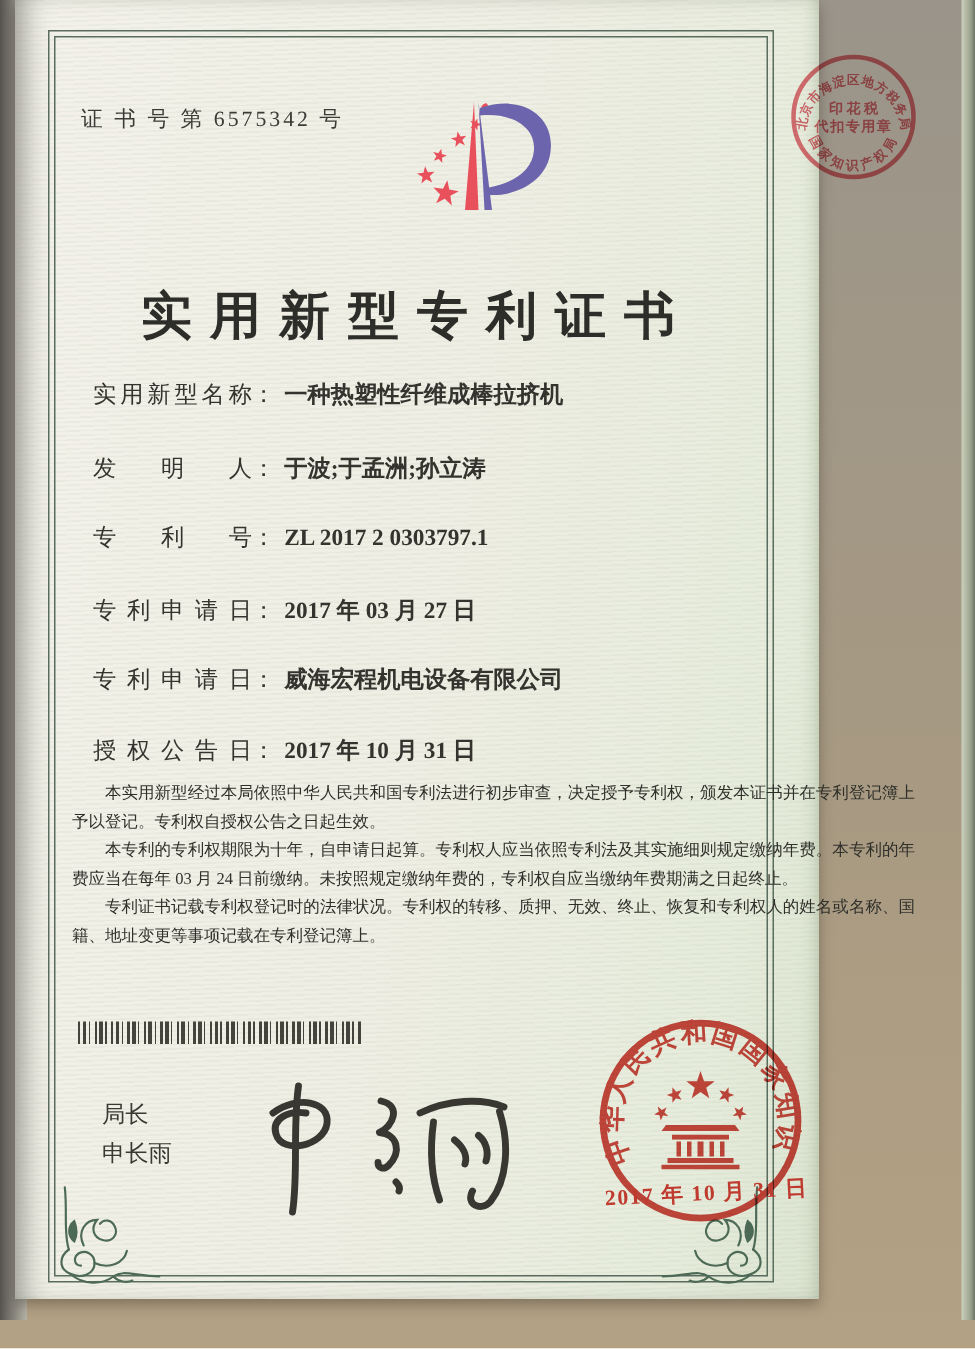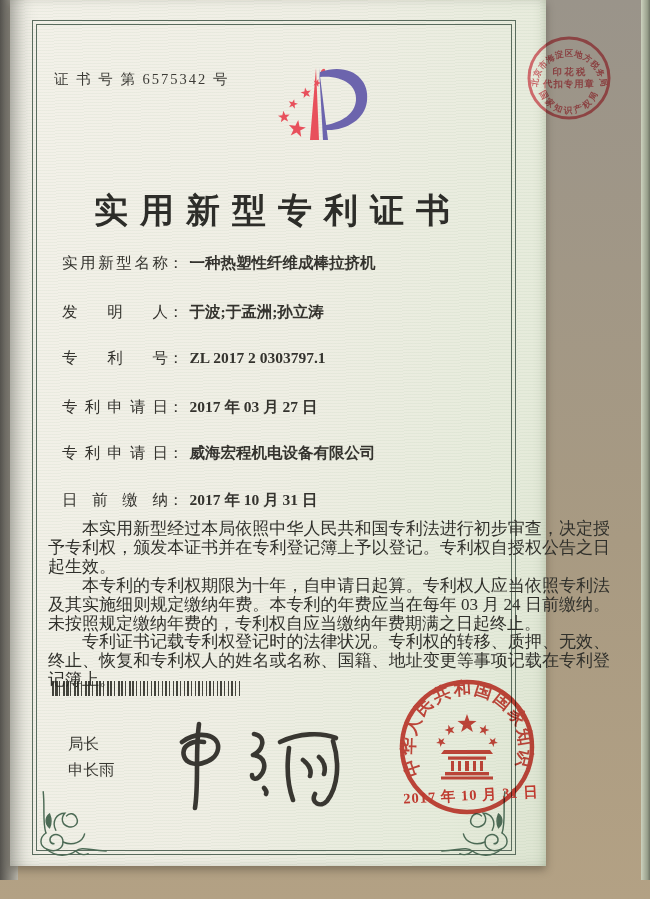--- a/index.html
+++ b/index.html
@@ -21,21 +21,21 @@
   .logo{position:absolute;left:256px;top:56px;width:110px;height:92px;}
   .stamp{position:absolute;left:512px;top:32px;width:94px;height:94px;opacity:.88;mix-blend-mode:multiply;}
   .title{position:absolute;left:0;top:168px;width:100%;text-align:center;font-size:34px;font-weight:700;
     letter-spacing:12px;color:#2d2d29;margin-top:20px;}
   .fields{position:absolute;left:52px;top:0;width:546px;font-size:15.5px;color:#34332e;}
   .frow{position:absolute;left:0;white-space:nowrap;}
   .frow:nth-child(1){top:253px;} .frow:nth-child(2){top:302px;} .frow:nth-child(3){top:348px;}
   .frow:nth-child(4){top:397px;} .frow:nth-child(5){top:443px;} .frow:nth-child(6){top:490px;}
   .flabel{display:inline-block;width:106px;text-align:justify;text-align-last:justify;vertical-align:top;}
   .fvalue{padding-left:6px;font-weight:bold;}
-  .bodytext{position:absolute;left:38px;top:520px;width:562px;font-size:17px;line-height:18.9px;
+  .bodytext{position:absolute;left:38px;top:520px;width:562px;font-size:11px;line-height:18.9px;
     text-align:justify;color:#30302b;}
   .bodytext p{margin:0;text-indent:2em;}
   .barcode{position:absolute;left:42px;top:681px;width:190px;height:15px;opacity:.85;
     background:repeating-linear-gradient(90deg,#26261f 0 1.5px,transparent 1.5px 3px,#26261f 3px 5.5px,transparent 5.5px 7px,#26261f 7px 8px,transparent 8px 11px);}
   .director{position:absolute;left:58px;top:731px;font-size:15.5px;line-height:26px;color:#3a3933;}
   .signature{position:absolute;left:158px;top:710px;width:185px;height:108px;}
   .seal{position:absolute;left:370px;top:660px;width:174px;height:174px;mix-blend-mode:multiply;opacity:.92;}
   .sealdate{position:absolute;left:388px;top:786px;width:146px;text-align:center;font-size:14.5px;
     letter-spacing:1px;color:#bf3a2f;transform:rotate(-3deg);font-weight:600;}
   .footer{position:absolute;left:0;top:829px;width:620px;text-align:center;font-size:12.5px;
@@ -125,21 +125,21 @@
       <div class="frow">
         <span class="flabel">专利号</span><span>：</span><span class="fvalue">ZL 2017 2 0303797.1</span>
       </div>
       <div class="frow">
         <span class="flabel">专利申请日</span><span>：</span><span class="fvalue">2017 年 03 月 27 日</span>
       </div>
       <div class="frow">
         <span class="flabel">专利申请日</span><span>：</span><span class="fvalue">威海宏程机电设备有限公司</span>
       </div>
       <div class="frow">
-        <span class="flabel">日前缴纳</span><span>：</span><span class="fvalue">2017 年 10 月 31 日</span>
+        <span class="flabel">授权公告日</span><span>：</span><span class="fvalue">2017 年 10 月 31 日</span>
       </div>
     </div>
 
     <div class="bodytext">
       <p>本实用新型经过本局依照中华人民共和国专利法进行初步审查，决定授予专利权，颁发本证书并在专利登记簿上予以登记。专利权自授权公告之日起生效。</p>
       <p>本专利的专利权期限为十年，自申请日起算。专利权人应当依照专利法及其实施细则规定缴纳年费。本专利的年费应当在每年 03 月 24 日前缴纳。未按照规定缴纳年费的，专利权自应当缴纳年费期满之日起终止。</p>
       <p>专利证书记载专利权登记时的法律状况。专利权的转移、质押、无效、终止、恢复和专利权人的姓名或名称、国籍、地址变更等事项记载在专利登记簿上。</p>
     </div>
 
     <div class="barcode"></div>

